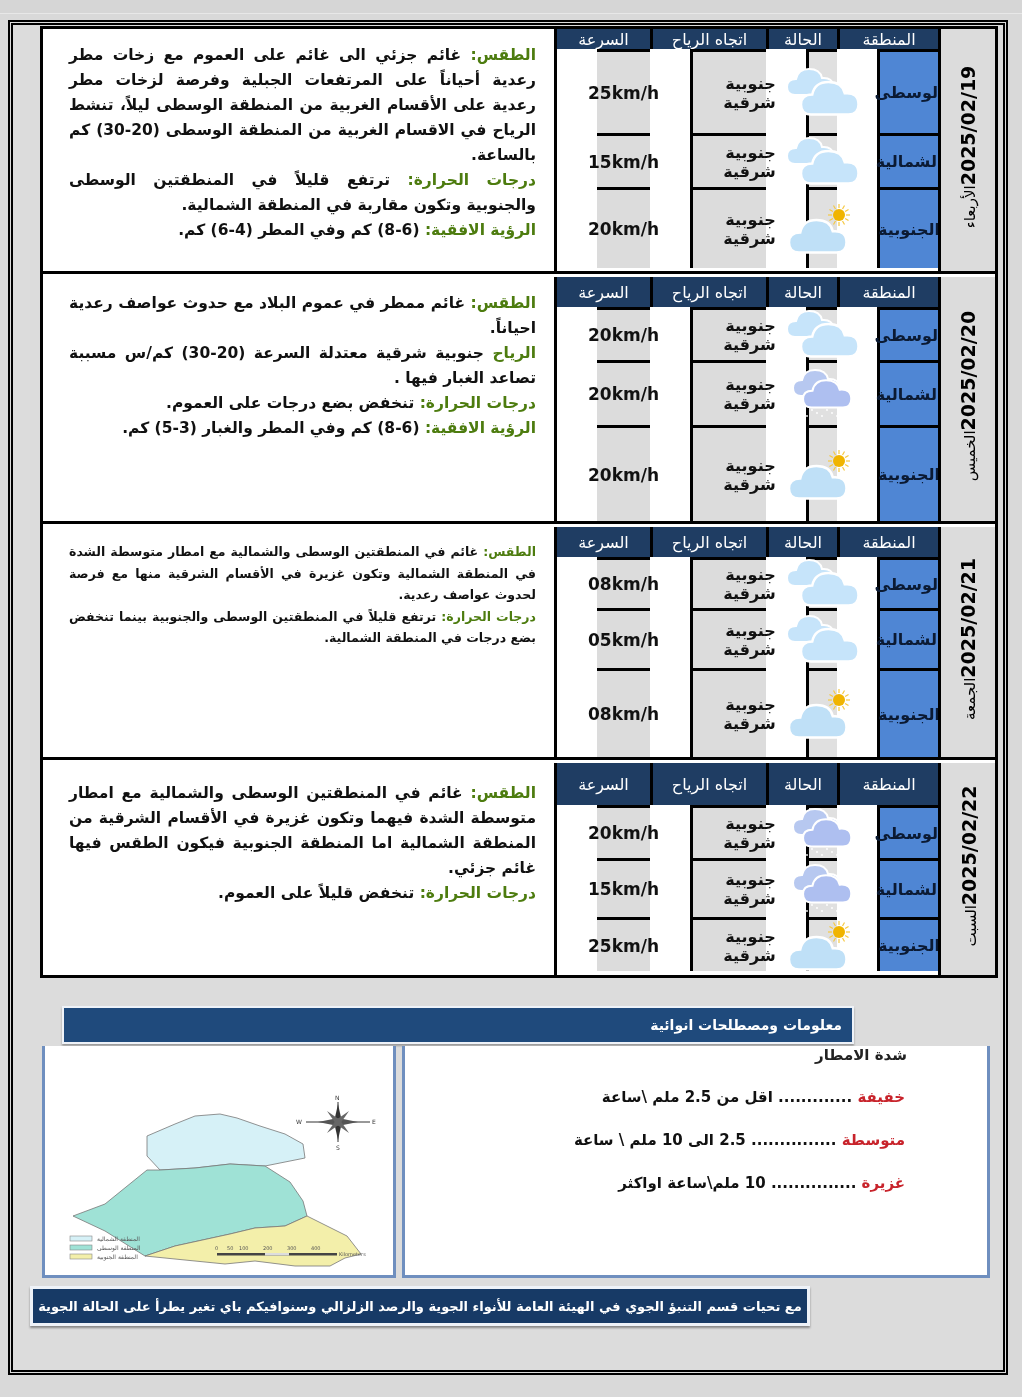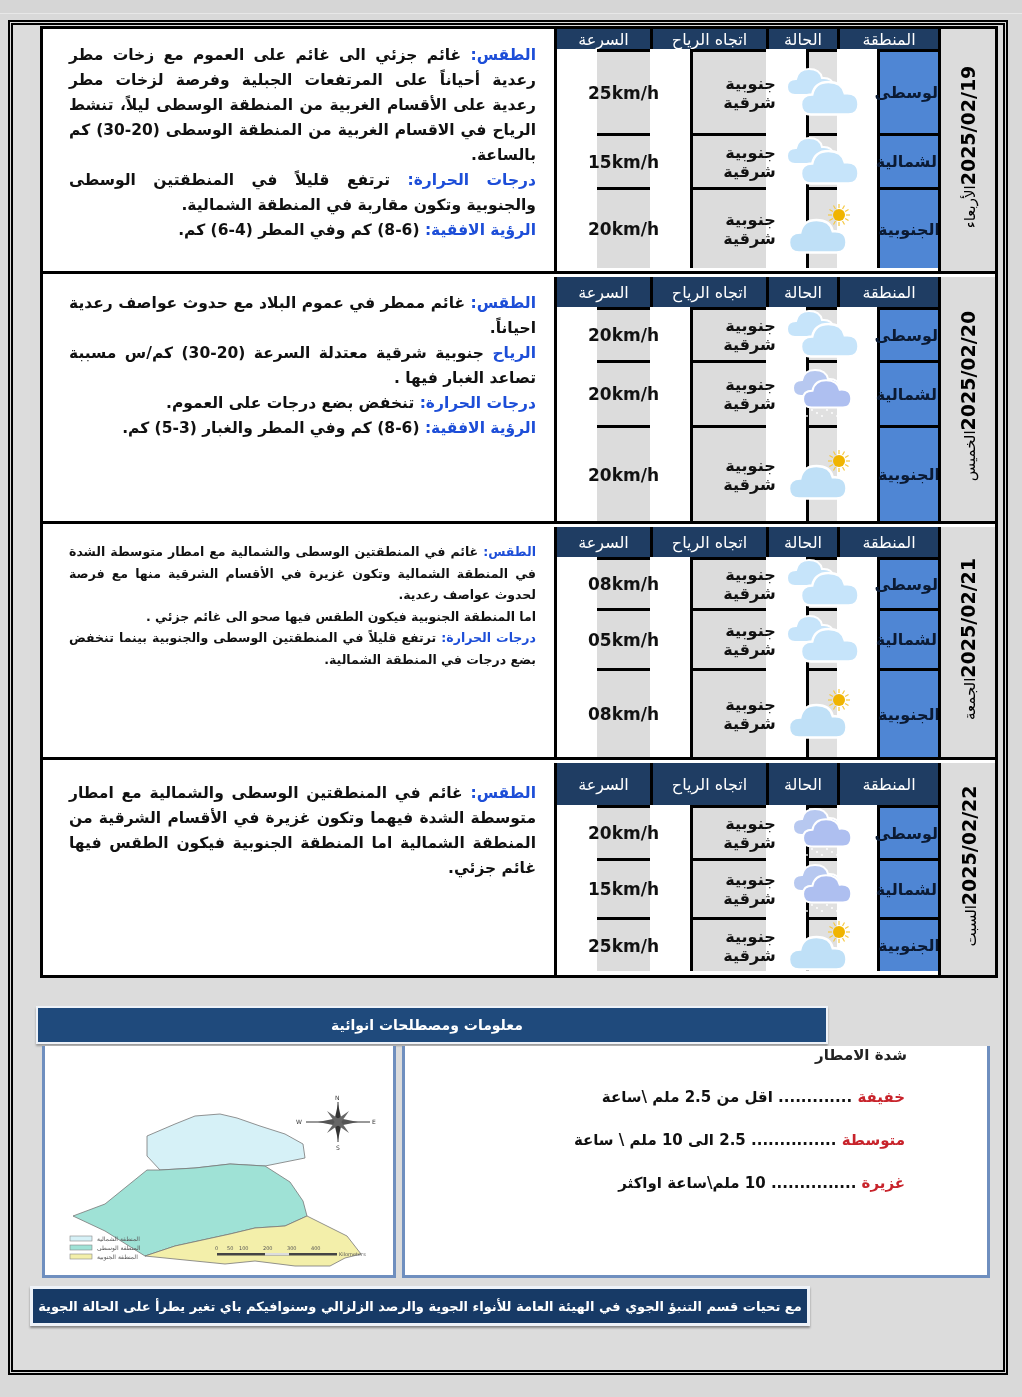--- a/index.html
+++ b/index.html
@@ -22,21 +22,21 @@
   .day-block.last { border-bottom: none; }
 
   .day-text {
     position: absolute; left: 0; top: 0; width: 514px; height: 100%;
     background: #fff; border-right: 3px solid #000;
     direction: rtl; text-align: justify;
     padding: 14px 18px 0 26px;
     color: #111; font-weight: bold;
   }
   .day-text p { margin: 0; }
-  .day-text .lbl { color: #1d4ed8; }
+  .day-text .lbl { color: #4d7c0f; }
   .day-text.big { font-size: 15.5px; line-height: 25px; }
   .day-text.small { font-size: 12.5px; line-height: 21.5px; }
 
   .day-date {
     position: absolute; right: 0; top: 0; width: 57px; height: 100%;
     background: #dcdcdc; border-left: 3px solid #000;
     display: flex; align-items: center; justify-content: center;
   }
   .day-date .rot {
     transform: rotate(-90deg); white-space: nowrap;
@@ -60,24 +60,24 @@
   }
   .cell.speed { border-left: none; font-weight: bold; font-size: 17px; color: #111; direction: ltr; }
   .cell.dir { font-weight: bold; font-size: 16px; color: #111; padding-left: 40px; }
   .cell.state { background: #e0e0e0; }
   .cell.region { background: #4f86d4; color: #0b1a33; font-weight: bold; font-size: 16px; }
 
   .icon svg { display: block; }
 
   
   .info-bar {
-    position: absolute; left: 36px; top: 1006px; width: 792px; height: 38px;
+    position: absolute; left: 62px; top: 1006px; width: 792px; height: 38px;
     background: #1f4a7c; border: 2px solid #eef2f8; box-shadow: 0 2px 2px #999;
     direction: rtl; color: #fff; font-size: 14px; font-weight: bold;
-    display: flex; align-items: center; padding-right: 10px; justify-content: center;
+    display: flex; align-items: center; padding-right: 10px;
   }
   .info-left {
     position: absolute; left: 42px; top: 1046px; width: 354px; height: 232px;
     background: #fff; border: 3px solid #6f8fbf; border-top: none;
   }
   .info-right {
     position: absolute; left: 402px; top: 1046px; width: 588px; height: 232px;
     background: #fff; border: 3px solid #6f8fbf; border-top: none;
     direction: rtl;
   }
@@ -252,21 +252,20 @@
         </div>
         <div class="cell region">الجنوبية</div>
       </div>
     <div class="day-date">
       <div class="rot"><span class="dateval">2025/02/20</span><span class="dayname">الخميس</span></div>
     </div>
   </div>
     <div class="day-block" style="top: 498px; height: 233px;">
     <div class="day-text small">
         <p><span class="lbl">الطقس:</span><span> غائم في المنطقتين الوسطى والشمالية مع امطار متوسطة الشدة في المنطقة الشمالية وتكون غزيرة في الأقسام الشرقية منها مع فرصة لحدوث عواصف رعدية.</span></p>
-        <p><span>اما المنطقة الجنوبية فيكون الطقس فيها صحو الى غائم جزئي .</span></p>
         <p><span class="lbl">درجات الحرارة:</span><span> ترتفع قليلاً في المنطقتين الوسطى والجنوبية بينما تنخفض بضع درجات في المنطقة الشمالية.</span></p>
       </div>
     <div class="grid" style="grid-template-rows: 30px 51px 60px 89px;">
       <div class="hdr">السرعة</div>
       <div class="hdr">اتجاه الرياح</div>
       <div class="hdr">الحالة</div>
       <div class="hdr">المنطقة</div>
     <div class="cell speed">08km/h</div>
         <div class="cell dir">جنوبية شرقية</div>
         <div class="cell state">
@@ -323,20 +322,21 @@
         </div>
         <div class="cell region">الجنوبية</div>
       </div>
     <div class="day-date">
       <div class="rot"><span class="dateval">2025/02/21</span><span class="dayname">الجمعة</span></div>
     </div>
   </div>
     <div class="day-block last" style="top: 734px; height: 212px;">
     <div class="day-text big" style="padding-top: 18px;">
         <p><span class="lbl">الطقس:</span><span> غائم في المنطقتين الوسطى والشمالية مع امطار متوسطة الشدة فيهما وتكون غزيرة في الأقسام الشرقية من المنطقة الشمالية اما المنطقة الجنوبية فيكون الطقس فيها غائم جزئي.</span></p>
+        <p><span class="lbl">درجات الحرارة:</span><span> تنخفض قليلاً على العموم.</span></p>
       </div>
     <div class="grid" style="grid-template-rows: 42px 53px 59px 54px;">
       <div class="hdr">السرعة</div>
       <div class="hdr">اتجاه الرياح</div>
       <div class="hdr">الحالة</div>
       <div class="hdr">المنطقة</div>
     <div class="cell speed">20km/h</div>
         <div class="cell dir">جنوبية شرقية</div>
         <div class="cell state">
           <span class="icon">

